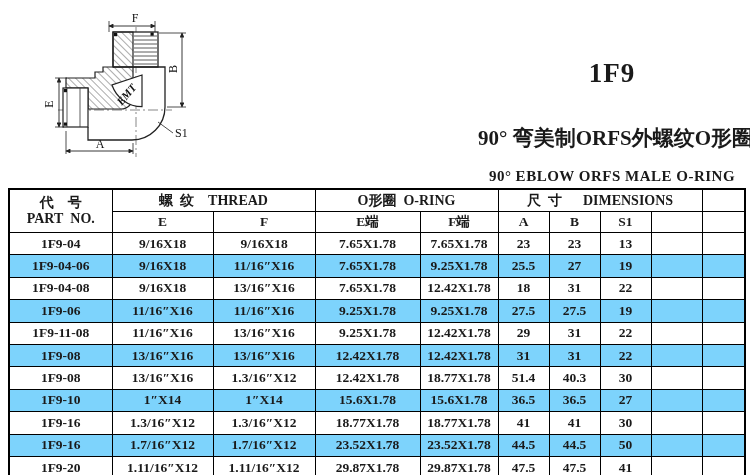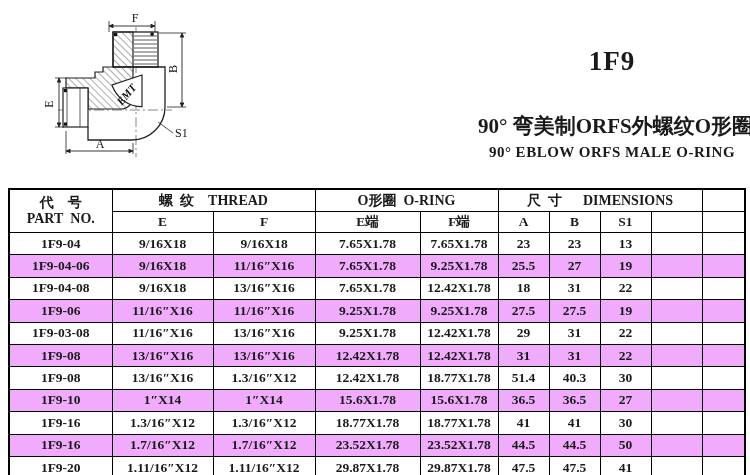--- a/index.html
+++ b/index.html
@@ -4,34 +4,34 @@
 <style>
   html,body{margin:0;padding:0;background:#fff;}
   .page{position:relative;width:750px;height:475px;background:#fff;overflow:hidden;
         font-family:"Liberation Serif",serif;color:#1a1a1a;}
 
   
   .drawing{position:absolute;left:30px;top:5px;width:212px;height:172px;}
 
   
   .title-block{position:absolute;left:478px;top:46px;width:268px;text-align:center;}
-  .code{font-size:27px;font-weight:bold;line-height:30px;letter-spacing:1px;}
+  .code{font-size:27px;font-weight:bold;line-height:30px;letter-spacing:1px;margin-top:12px;}
   .sub-cn{margin-top:41px;font-size:21px;font-weight:bold;line-height:19px;white-space:nowrap;}
-  .sub-en{margin-top:7px;font-size:15px;font-weight:bold;line-height:18px;letter-spacing:.5px;white-space:nowrap;}
+  .sub-en{margin-top:19px;font-size:15px;font-weight:bold;line-height:18px;letter-spacing:.5px;white-space:nowrap;}
 
   
   table.spec{position:absolute;left:8px;top:188px;width:736px;border-collapse:collapse;
              table-layout:fixed;border:2px solid #000;}
   table.spec th,table.spec td{border:1.5px solid #000;text-align:center;vertical-align:middle;
              padding:0;overflow:hidden;white-space:nowrap;}
   table.spec thead tr.grp th{height:21px;font-size:14px;font-weight:bold;}
   table.spec thead tr.sub th{height:20px;font-size:13.5px;font-weight:bold;}
   table.spec thead th.part{font-size:13.5px;line-height:16px;}
   table.spec tbody td{height:21.4px;font-size:13.5px;font-weight:bold;}
-  table.spec tbody tr.alt td{background:#f0abfc;}
+  table.spec tbody tr.alt td{background:#7dd3fc;}
   .dimline{stroke:#222;stroke-width:0.9;}
   .extline{stroke:#222;stroke-width:0.8;}
   .cl{stroke:#555;stroke-width:0.7;stroke-dasharray:10 3 2 3;}
   .dimtxt{font-family:"Liberation Serif",serif;font-size:12px;fill:#111;}
 </style>
 </head>
 <body>
 
 <div class="page">
 
@@ -191,21 +191,21 @@
           <td>11/16″X16</td>
           <td>9.25X1.78</td>
           <td>9.25X1.78</td>
           <td>27.5</td>
           <td>27.5</td>
           <td>19</td>
           <td></td>
           <td></td>
         </tr>
         <tr>
-          <td>1F9-03-08</td>
+          <td>1F9-11-08</td>
           <td>11/16″X16</td>
           <td>13/16″X16</td>
           <td>9.25X1.78</td>
           <td>12.42X1.78</td>
           <td>29</td>
           <td>31</td>
           <td>22</td>
           <td></td>
           <td></td>
         </tr>

